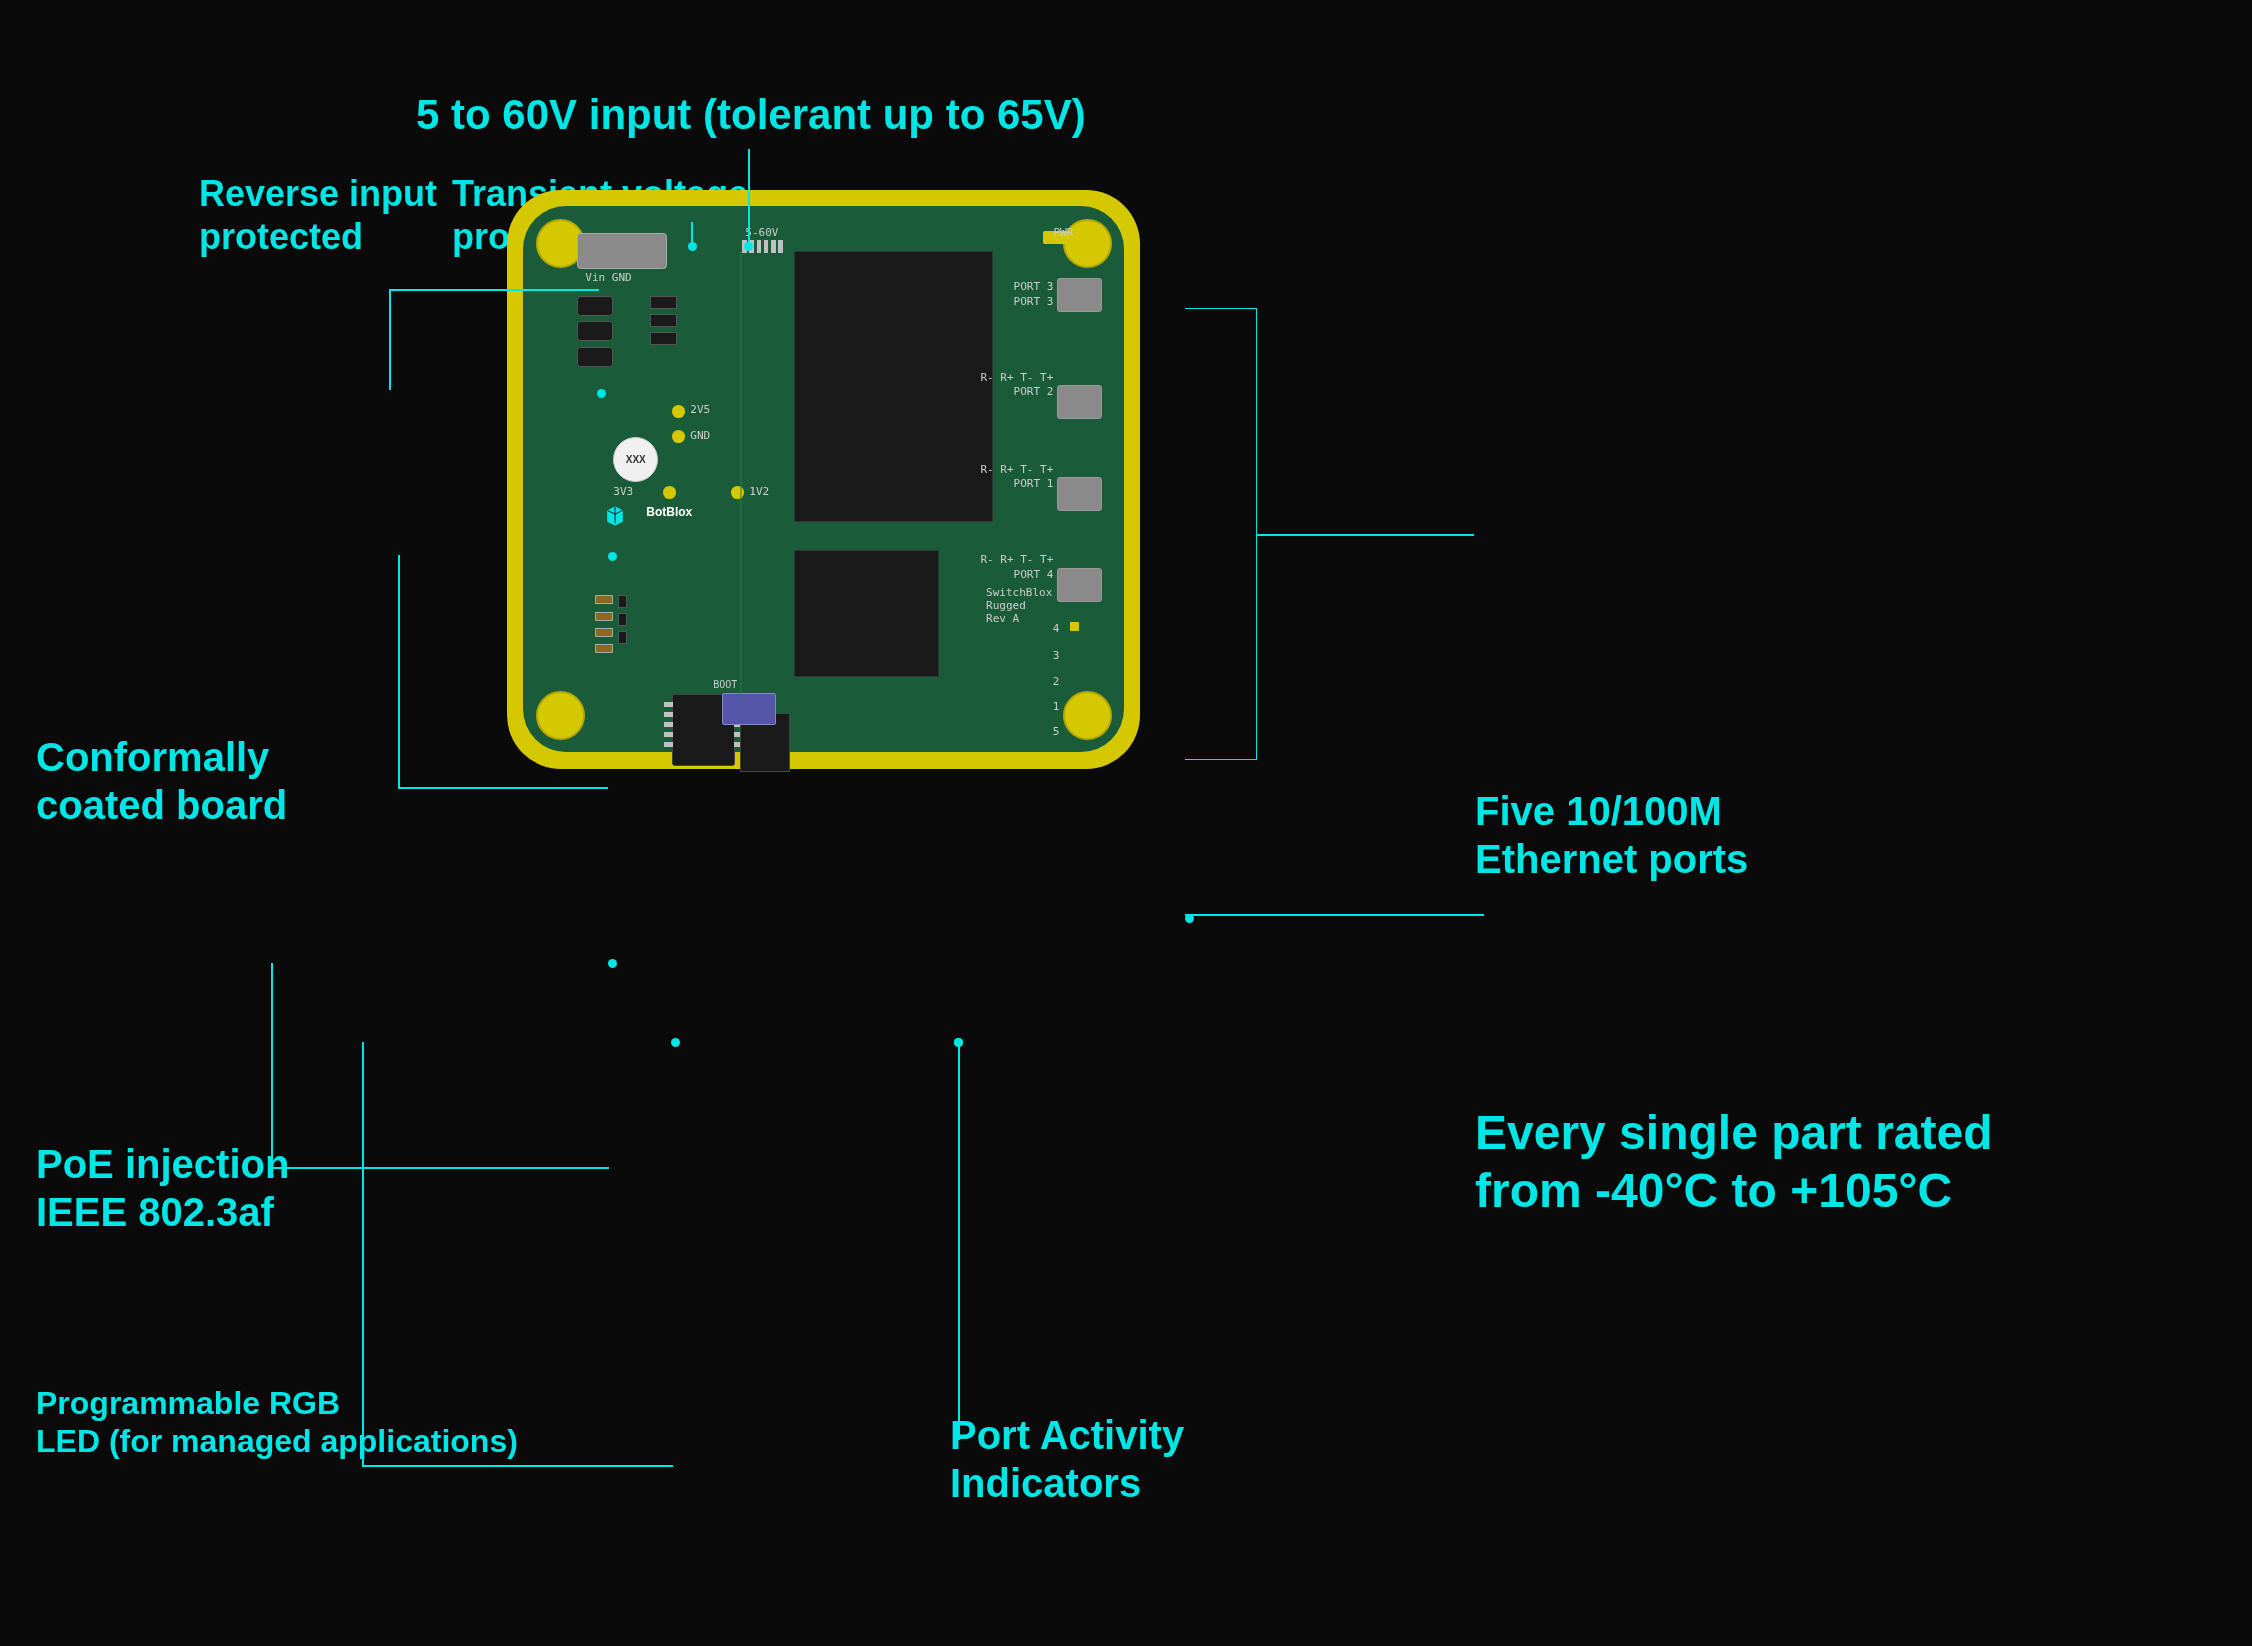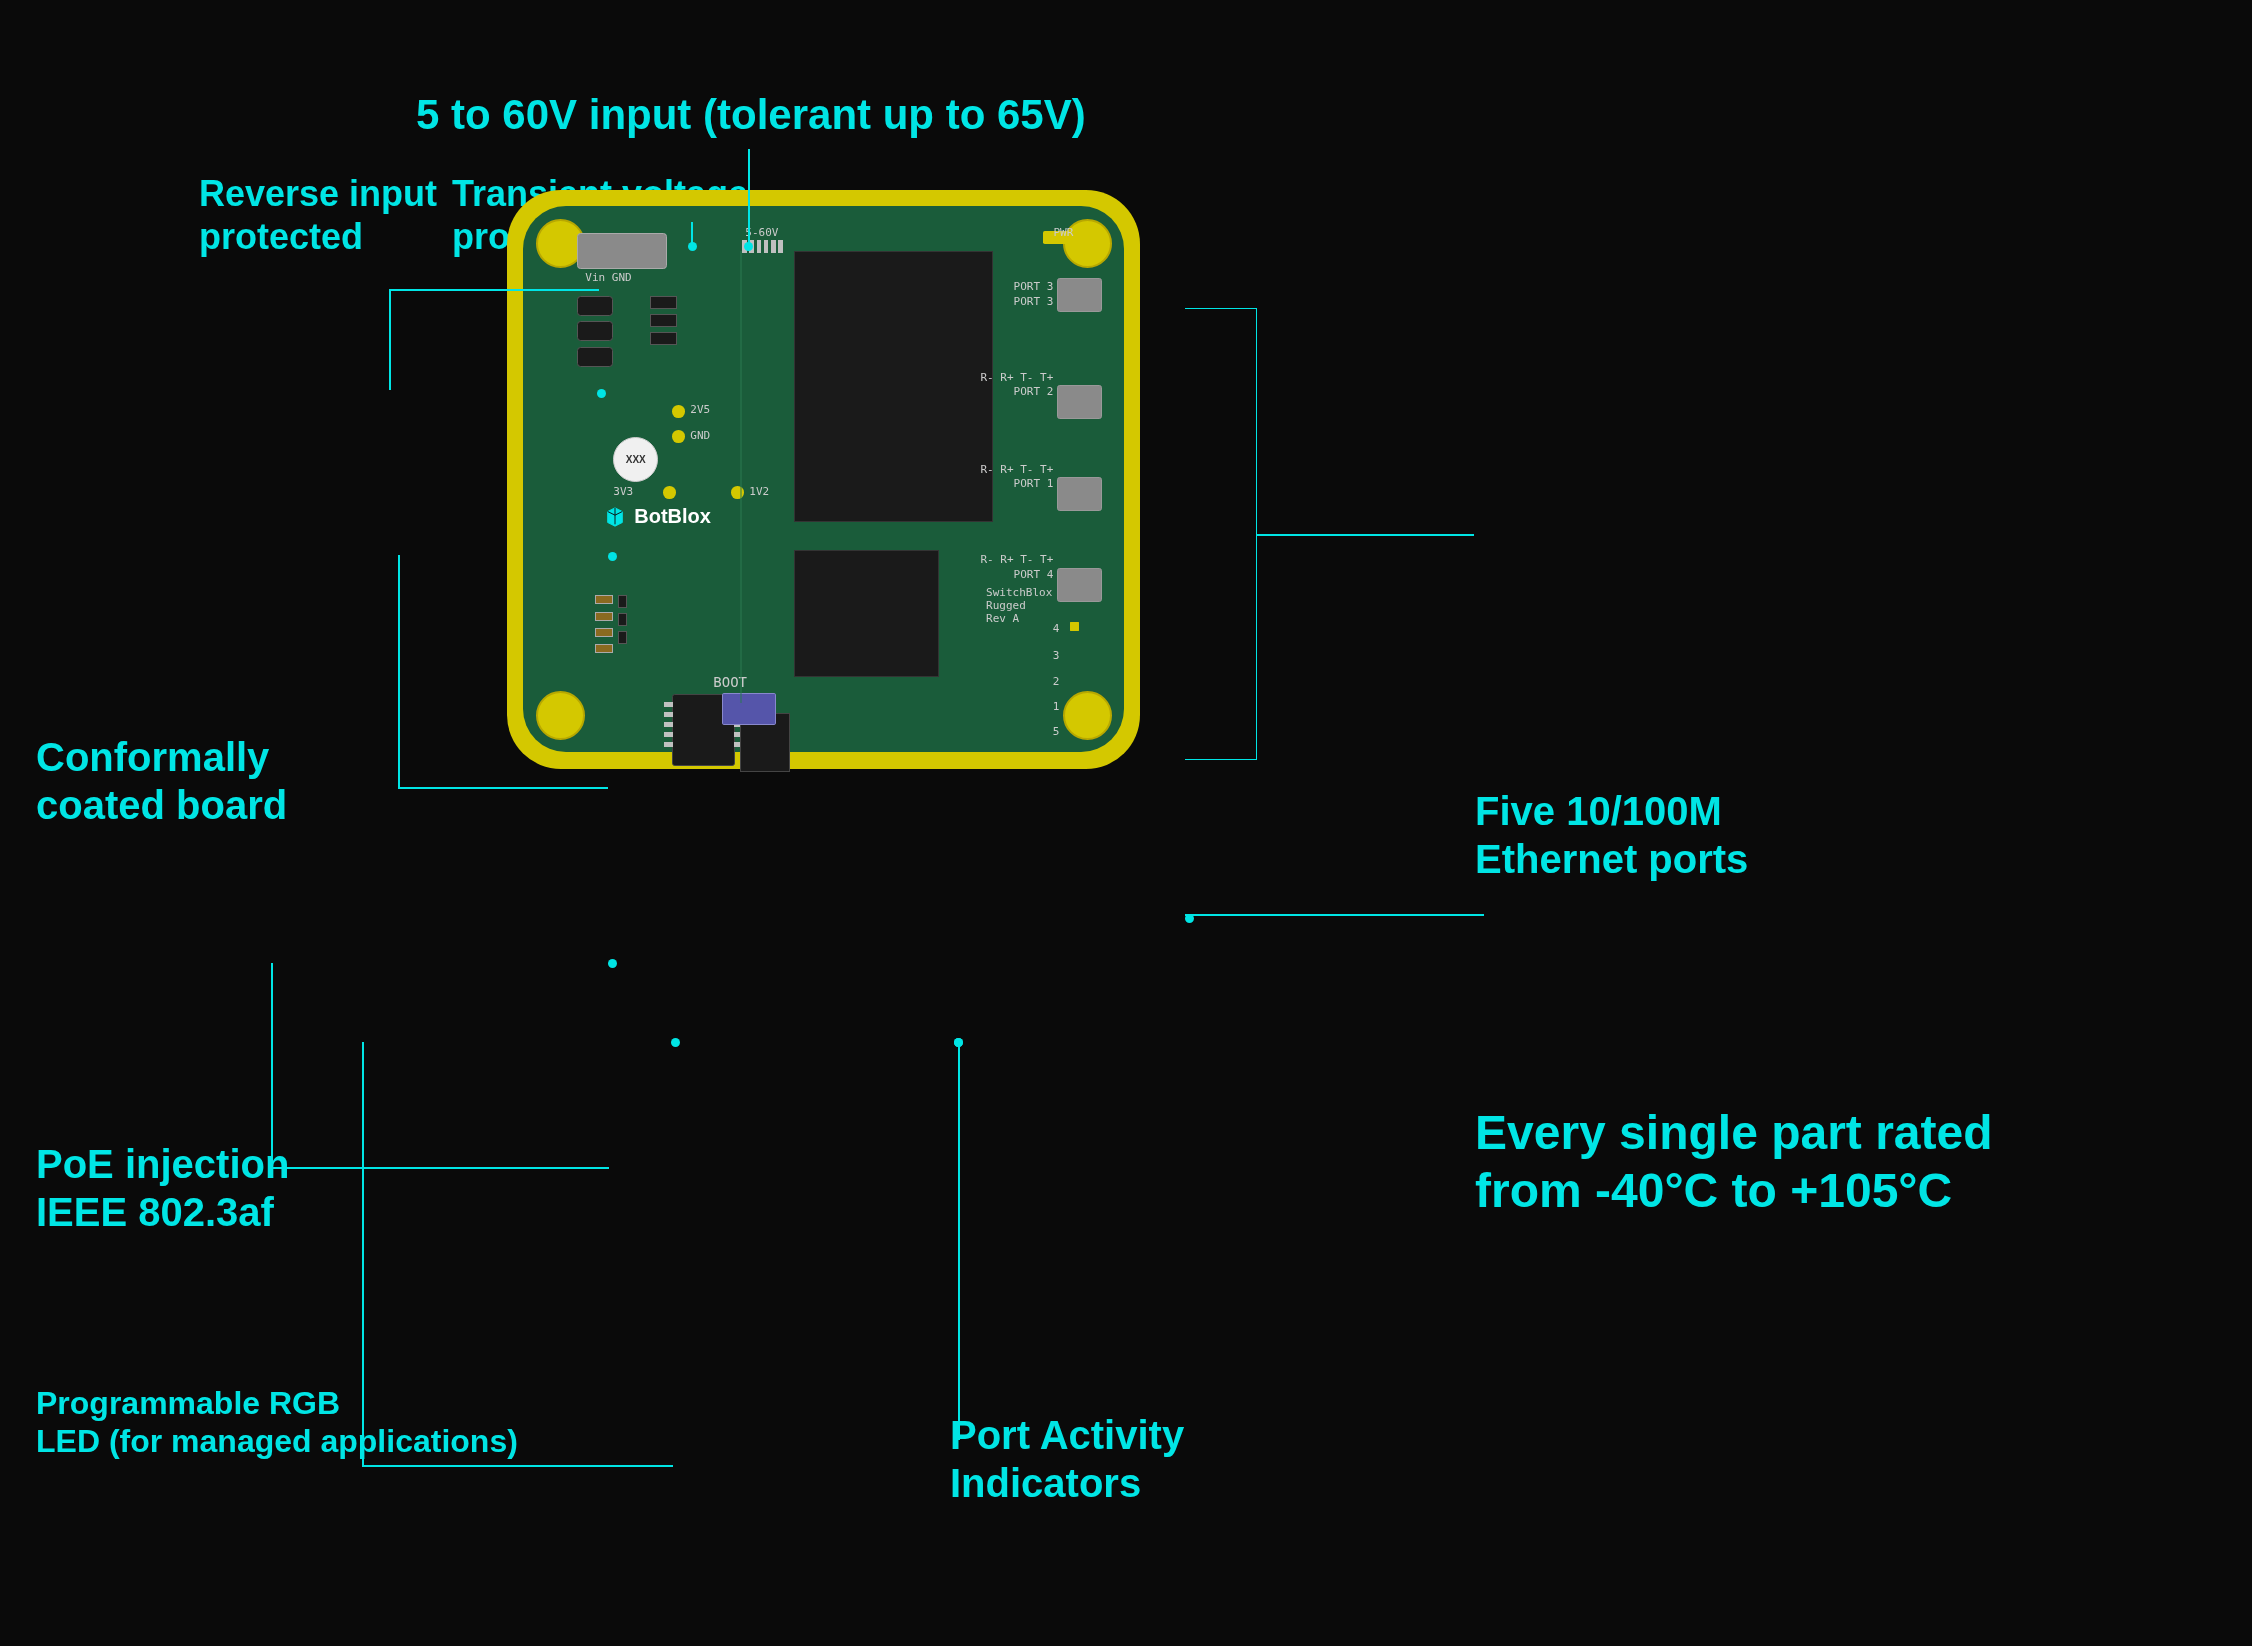--- a/index.html
+++ b/index.html
@@ -146,25 +146,25 @@
       font-size: 10px;
       font-weight: bold;
       color: #333;
     }
 
     
     .botblox-logo {
       position: absolute;
       left: 81px; top: 299px;
       color: #ffffff;
-      font-size: 20px;
+      font-size: 12px;
       font-weight: bold;
       display: flex;
-      align-items: flex-end;
-      gap: 8px;
+      align-items: flex-start;
+      gap: 20px;
     }
 
     
     .line {
       position: absolute;
       background: #00e5e5;
     }
 
     
     .line-h {
@@ -204,21 +204,21 @@
       background: #5555aa;
       border: 0.9px solid #8888cc;
       border-radius: 1.8px;
     }
 
     
     .boot-label {
       position: absolute;
       left: 190px; bottom: 62px;
       color: #cccccc;
-      font-size: 14px;
+      font-size: 10px;
       font-family: monospace;
     }
 
     
     .led-small {
       position: absolute;
       width: 9px;
       height: 9px;
       background: #d4c800;
       border-radius: 1.8px;

